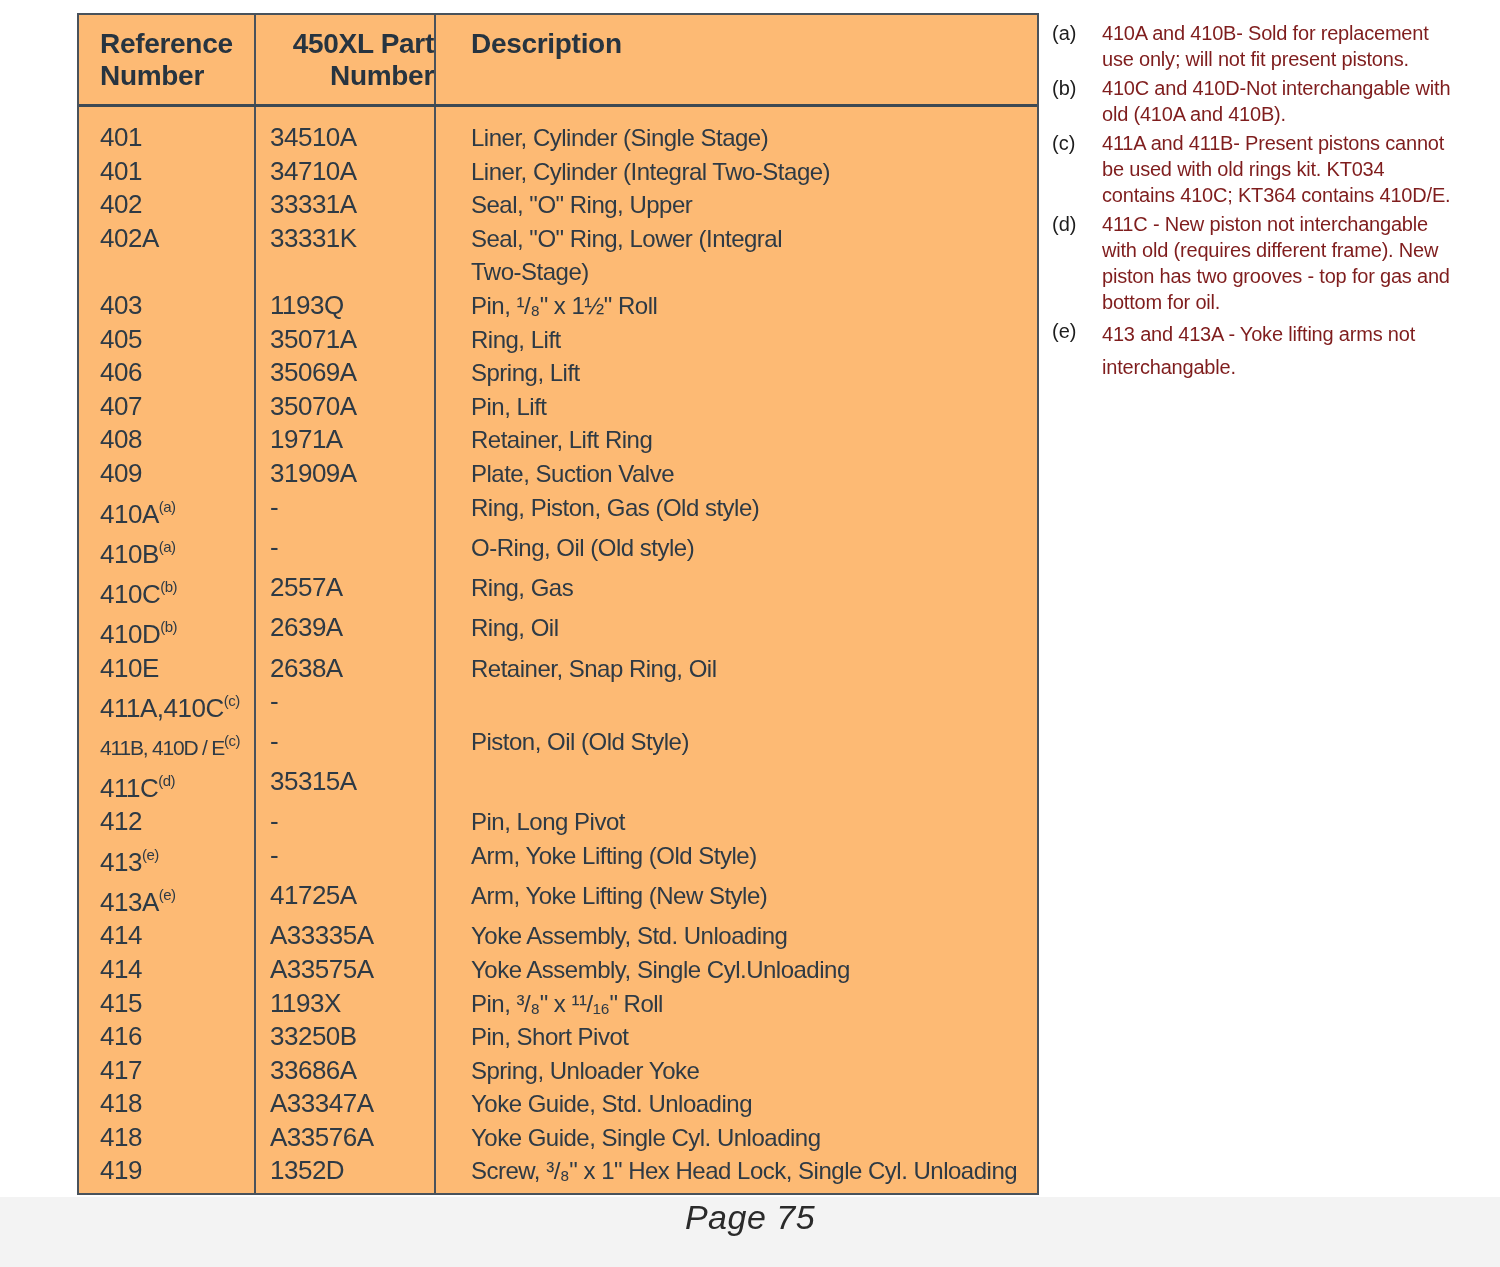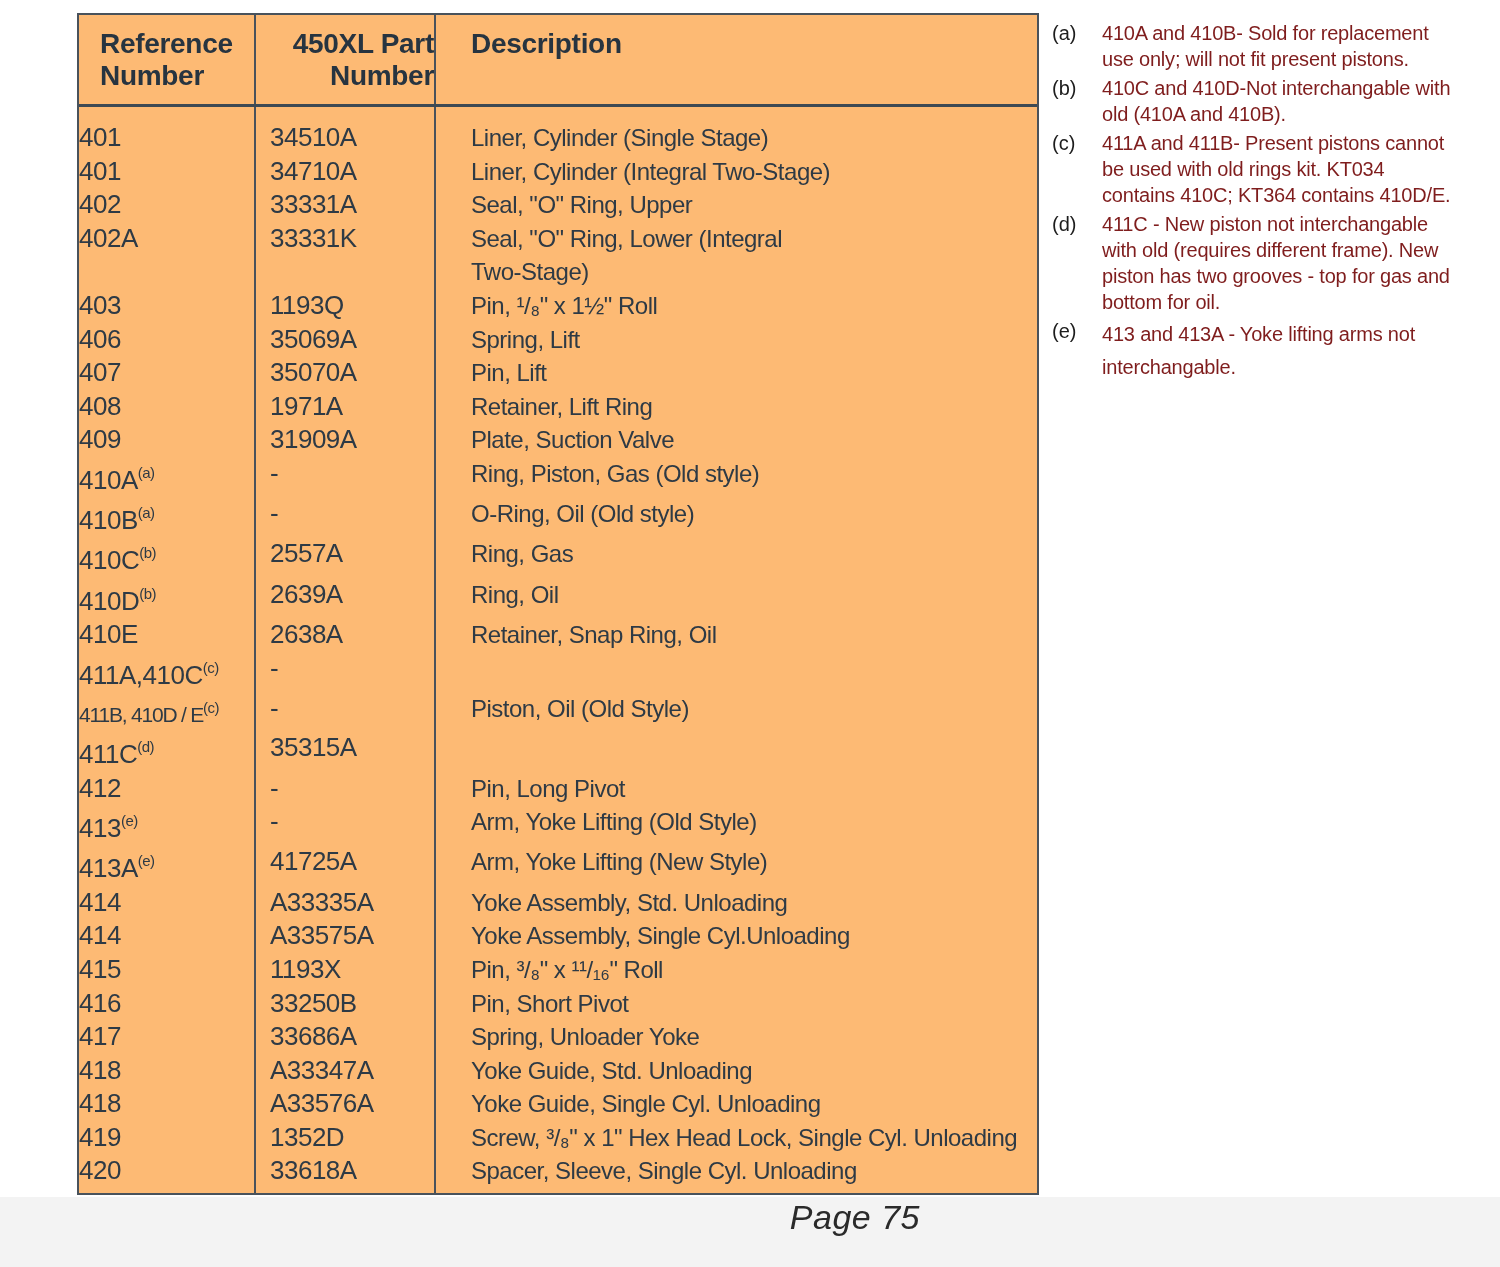--- a/index.html
+++ b/index.html
@@ -35,38 +35,38 @@
   .th1 { padding-left:21px; }
   .th2 { padding-left:16px;text-align:right; }
   .th3 { padding-left:37px; }
 
   .table-body { padding-top:29px; }
   .tr { display:grid; grid-template-columns:175px 180px 1fr; }
   .td {
     font-size:26px; line-height:33.6px; color:#2e3a45;
     letter-spacing:-0.5px; white-space:nowrap;
   }
-  .td-ref  { }
+  .td-ref  { padding-left:21px; }
   .td-part { padding-left:16px; }
   .td-desc { padding-left:37px; font-size:24px; }
   .ref-sup { font-size:15px; position:relative; top:-1px; letter-spacing:-0.5px; }
   .td-ref.condensed { font-size:21px; letter-spacing:-1.2px; }
 
   
   .footnotes { position:absolute; left:1052px; top:20px; width:420px; }
   .footnote { display:flex; margin-bottom:3px; }
   .fn-label { flex:0 0 50px; font-size:20px; line-height:26px; color:#1d1d1d; }
   .fn-text  { flex:0 0 352px; max-width:352px; font-size:20px; line-height:26px; color:#7f1d1d; letter-spacing:-0.2px; }
   .footnote:last-child .fn-text { line-height:33px; }
 
   
   .bottom-strip { position:absolute; left:0; top:1197px; width:1500px; height:70px; background:#f3f3f3; }
   .page-number {
     position:absolute; left:580px; top:1198px; width:340px;
-    text-align:right; font-size:34px; font-style:italic; color:#2a2a2a;
+    text-align:center; font-size:34px; font-style:italic; color:#2a2a2a;
     letter-spacing:0.5px;
   }
 </style>
 </head>
 <body>
 
 <div class="page">
 
   <div class="parts-table">
     <div class="table-header">
@@ -118,20 +118,27 @@
   </div>
 
   <div class="tr">
     <div class="td td-ref"><span class="ref-text">403</span></div>
     <div class="td td-part">1193Q</div>
     <div class="td td-desc">
       <div class="desc-line1">Pin, ¹/₈" x 1½" Roll</div>
     </div>
   </div>
 
+  <div class="tr">
+    <div class="td td-ref"><span class="ref-text">405</span></div>
+    <div class="td td-part">35071A</div>
+    <div class="td td-desc">
+      <div class="desc-line1">Ring, Lift</div>
+    </div>
+  </div>
 
   <div class="tr">
     <div class="td td-ref"><span class="ref-text">406</span></div>
     <div class="td td-part">35069A</div>
     <div class="td td-desc">
       <div class="desc-line1">Spring, Lift</div>
     </div>
   </div>
 
   <div class="tr">

